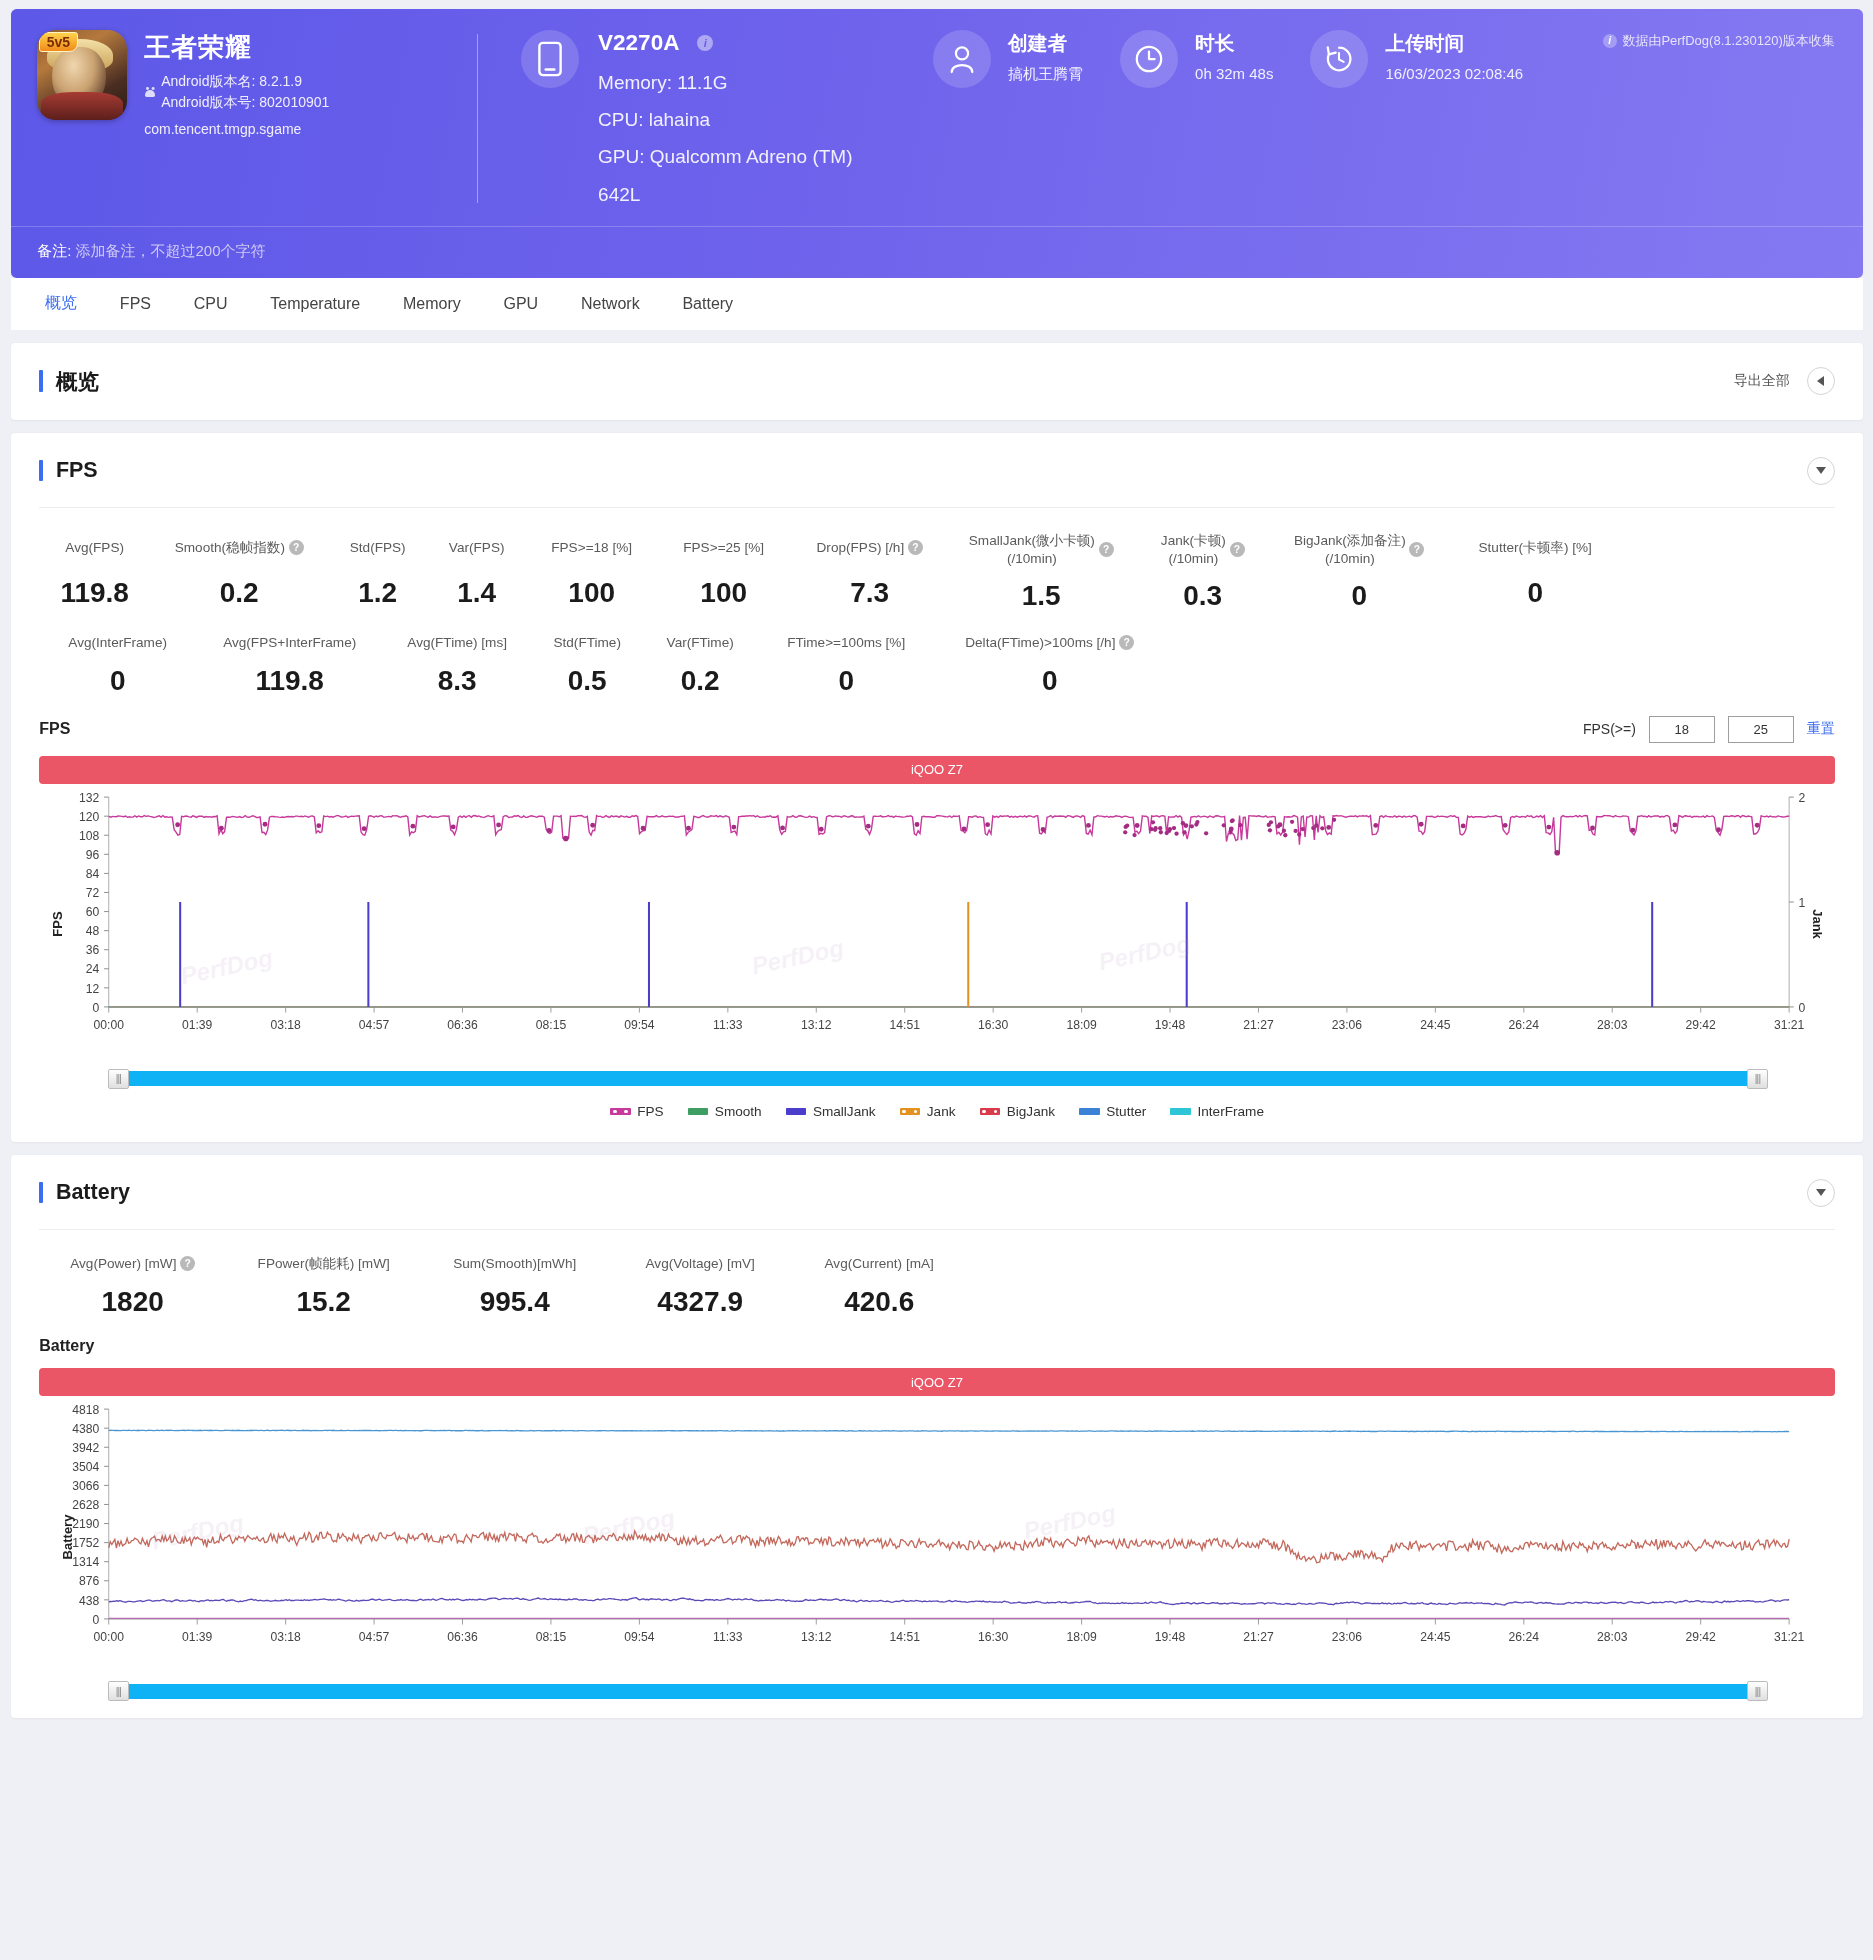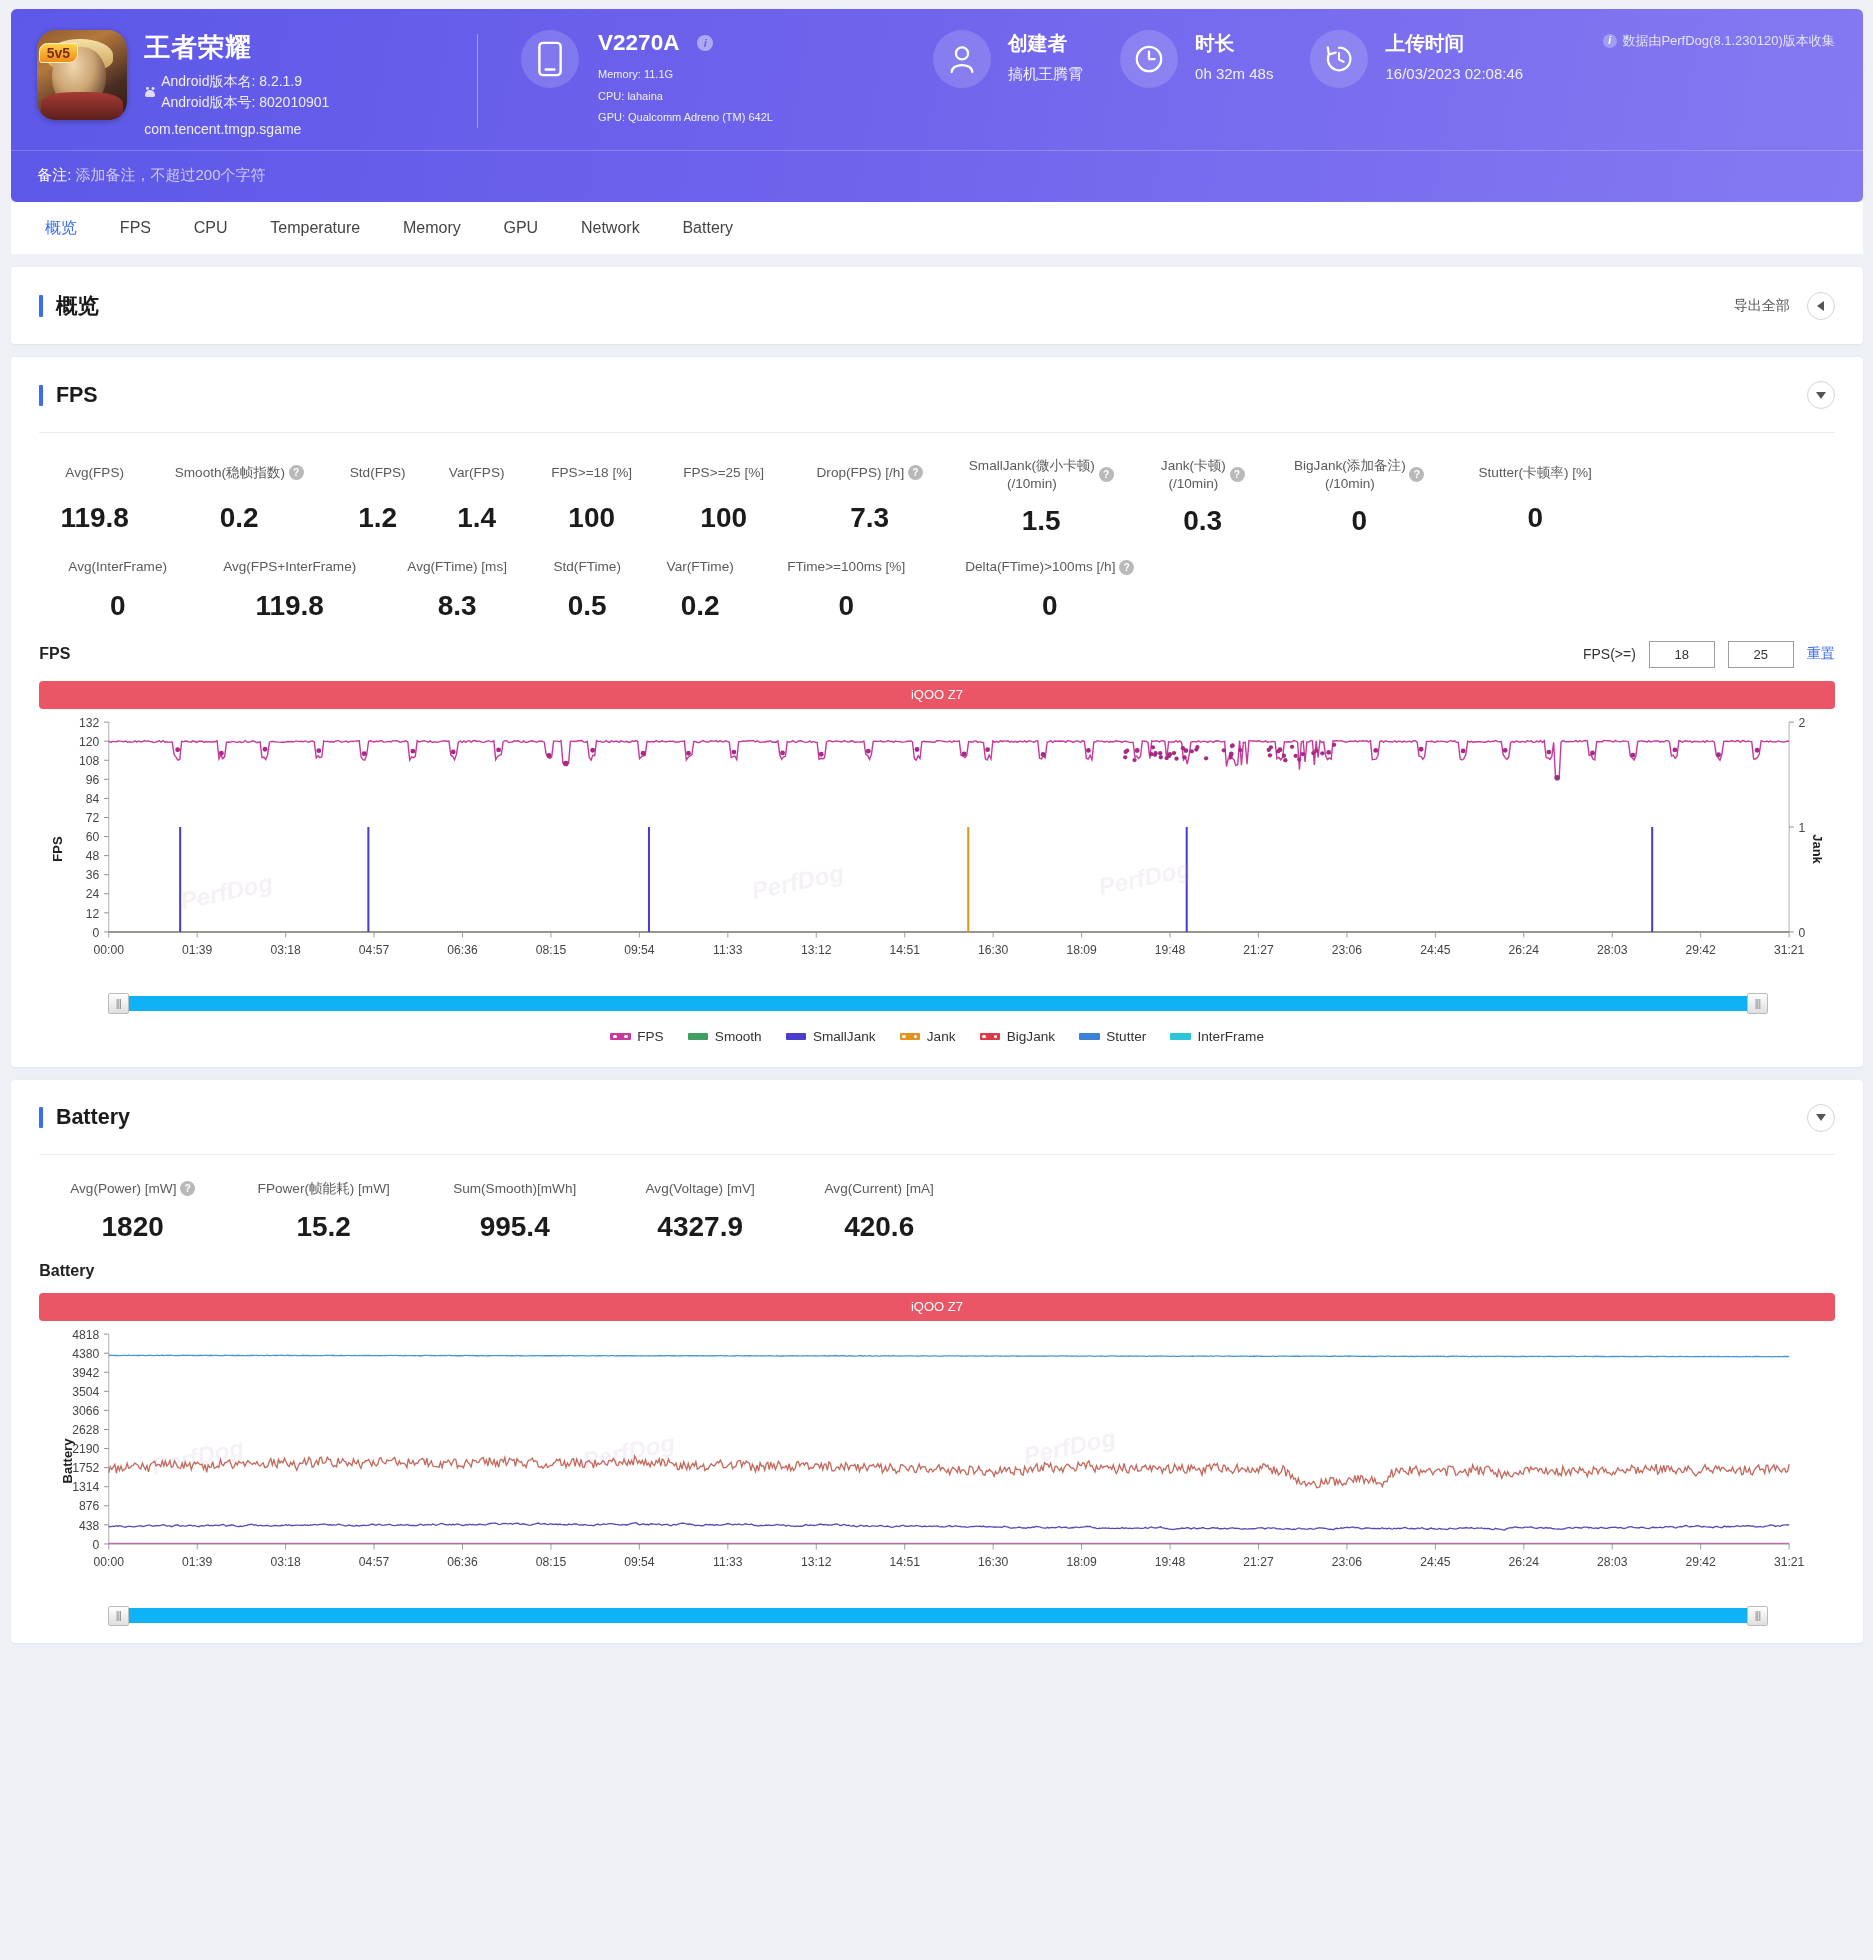--- a/index.html
+++ b/index.html
@@ -38,21 +38,21 @@
     position:absolute; left:9.4px; top:9.4px; width:66px; height:32px;
     background: linear-gradient(180deg,#f4e0a8,#c9a257);
     border-radius: 50% 50% 35% 35%;
   }
   .app-icon .armor {
     position:absolute; left:3.7px; bottom:0; width:82px; height:28px;
     background: linear-gradient(180deg,#a63b33,#5d1f1c);
     border-radius: 40% 40% 0 0;
   }
   .badge-5v5 {
-    position: absolute; left: 1.9px; top: 13px;
+    position: absolute; left: 1.9px; top: 2px;
     background: linear-gradient(180deg,#ffd24d,#f08a1a);
     color: #7a2d00; font-size: 14px; font-weight: bold;
     padding: 0.9px 6.6px; border-radius: 8.4px 2.8px 8.4px 2.8px;
     font-family: "Liberation Sans", sans-serif;
     border: 0.9px solid #fff3c4;
   }
   .app-text { margin-left: 17px; padding-top: 1.9px; }
   .app-title { font-size: 26px; font-weight: bold; letter-spacing: 0.9px; line-height: 1.2; margin-bottom: 7.5px;}
   .meta-line { display: flex; align-items: center; font-size: 14px; color: #f0eefd; line-height: 1.55; }
   .android-icon { width: 12px; height: 12px; margin-right: 4.7px; position: relative; flex:0 0 auto;}
@@ -79,21 +79,21 @@
     display: flex; align-items: center; justify-content: center;
     flex: 0 0 auto;
   }
   .dev-text { margin-left: 19px; }
   .dev-name { font-size: 22.5px; font-weight: bold; display:flex; align-items:center; gap:18px; margin-bottom: 8.4px;}
   .info-dot {
     width:16px; height:16px; border-radius:50%; background: rgba(255,255,255,.45);
     color:#6a5fe0; font-size:11.2px; font-weight:bold; display:inline-flex;
     align-items:center; justify-content:center; font-style: italic;
   }
-  .dev-row { font-size: 11px; color: #f2f0fe; line-height: 1.95; }
+  .dev-row { font-size: 19px; color: #f2f0fe; line-height: 1.95; }
 
   .stat-block { display:flex; align-items:flex-start; margin-left: 37px; }
   .stat-text { margin-left: 17px; }
   .stat-label { font-size: 19.7px; font-weight: bold; margin-bottom: 8.4px; }
   .stat-value { font-size: 15px; color: #f2f0fe; }
 
   .collector {
     position: absolute; right: 28px; top: 22.5px;
     font-size: 13px; color: #e6e3fb; display:flex; align-items:center; gap:5.6px;
   }

